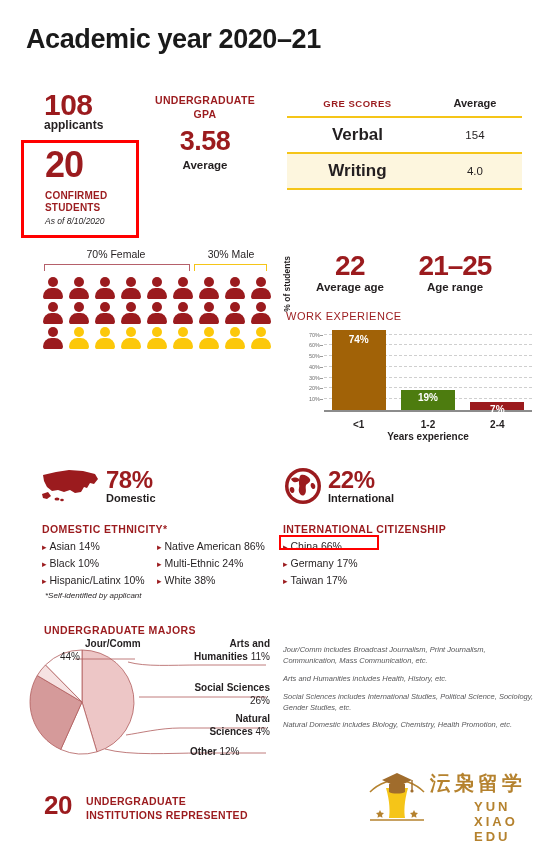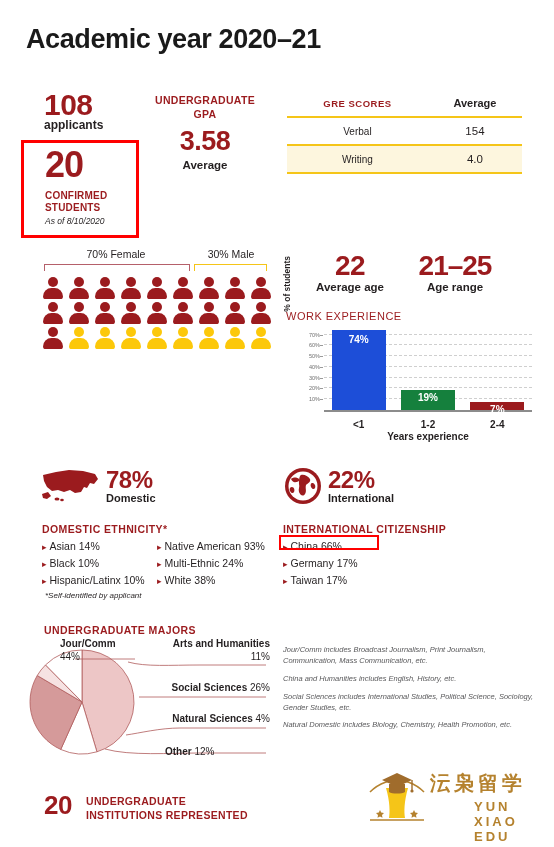--- a/index.html
+++ b/index.html
@@ -81,21 +81,21 @@
   }
   .gre-head-left {
     font-size: 9.5px; font-weight: bold; color: #9b1b1e;
     letter-spacing: 0.5px;
   }
   .gre-head-right {
     font-size: 11px; font-weight: bold; color: #231f20;
   }
   .gre-table thead tr { border-bottom: 2px solid #f5c518; }
   .gre-row-alt { background: #fdf6de; border-top: 2px solid #f5c518; border-bottom: 2px solid #f5c518; }
-  .gre-cell-label { font-size: 10px; font-weight: normal; color: #231f20; }
+  .gre-cell-label { font-size: 17px; font-weight: bold; color: #231f20; }
   .gre-cell-val { font-size: 11.5px; color: #231f20; }
 
   
   .gender-wrap { position: absolute; left: 40px; top: 248px; width: 235px; }
   .gender-labels { position: relative; height: 16px; }
   .glabel {
     position: absolute; font-size: 10.5px; font-weight: normal; color: #231f20;
   }
   .glabel-f { left: 0; width: 152px; text-align: center; }
   .glabel-m { left: 152px; width: 78px; text-align: center; }
@@ -242,21 +242,21 @@
     border: 2px solid #ff0000;
   }
 
   
   .maj-title {
     position: absolute; left: 44px; top: 624px;
     font-size: 10.5px; font-weight: bold; color: #9b1b1e; letter-spacing: 0.4px;
   }
   .pie-area { position: absolute; left: 20px; top: 640px; width: 270px; height: 130px; }
   .pie-lbl { position: absolute; font-size: 10px; color: #231f20; line-height: 1.25; }
-  .pie-lbl b { font-weight: bold; }
+  .pie-lbl b { font-weight: bold; margin-left: 25px; }
   .maj-notes { position: absolute; left: 283px; top: 645px; width: 250px; }
   .maj-note {
     font-size: 7.5px; font-style: italic; color: #58585a;
     line-height: 1.45; margin-bottom: 7px;
   }
 
   
   .inst-num {
     position: absolute; left: 44px; top: 790px;
     font-size: 26px; font-weight: bold; color: #9b1b1e; letter-spacing: -0.5px;
@@ -476,25 +476,25 @@
         </div>
         <div class="gridline" style="bottom: 64.1026%;">
           <span class="ytick">50%</span>
         </div>
         <div class="gridline" style="bottom: 76.9231%;">
           <span class="ytick">60%</span>
         </div>
         <div class="gridline" style="bottom: 89.7436%;">
           <span class="ytick">70%</span>
         </div>
-        <div class="bar" style="left: 3.66667%; width: 26%; height: 94.8718%; background: #1d4ed8;">
+        <div class="bar" style="left: 3.66667%; width: 26%; height: 94.8718%; background: #a16207;">
           <div class="bar-val">74%</div>
         </div>
         <div class="xtick" style="left: 0%; width: 33.3333%; bottom: -20px;">&lt;1</div>
-        <div class="bar" style="left: 37%; width: 26%; height: 24.359%; background: #15803d;">
+        <div class="bar" style="left: 37%; width: 26%; height: 24.359%; background: #4d7c0f;">
           <div class="bar-val low">19%</div>
         </div>
         <div class="xtick" style="left: 33.3333%; width: 33.3333%; bottom: -20px;">1-2</div>
         <div class="bar" style="left: 70.3333%; width: 26%; height: 8.97436%; background: rgb(155, 27, 30);">
           <div class="bar-val low">7%</div>
         </div>
         <div class="xtick" style="left: 66.6667%; width: 33.3333%; bottom: -20px;">2-4</div>
       </div>
     <div class="we-xlabel">Years experience</div>
   </div>
@@ -510,21 +510,21 @@
   <div class="dom-pct">78%</div>
   <div class="dom-lbl">Domestic</div>
   <div class="eth-title">DOMESTIC ETHNICITY*</div>
   <div class="eth-cols">
     <div class="eth-col">
       <div class="eth-item">Asian 14%</div>
       <div class="eth-item">Black 10%</div>
       <div class="eth-item">Hispanic/Latinx 10%</div>
     </div>
     <div class="eth-col">
-      <div class="eth-item">Native American 93%</div>
+      <div class="eth-item">Native American 86%</div>
       <div class="eth-item">Multi-Ethnic 24%</div>
       <div class="eth-item">White 38%</div>
     </div>
   </div>
   <div class="eth-note">*Self-identified by applicant</div>
 
   <div class="globe-icon">
     <svg width="40" height="40" viewBox="0 0 40 40">
       <circle cx="20" cy="20" r="18" fill="#9b1b1e"></circle>
       <circle cx="20" cy="20" r="14.5" fill="#ffffff"></circle>
@@ -578,21 +578,21 @@
       <b>Natural Sciences</b>
       <span>4%</span>
     </div>
     <div class="pie-lbl" style="left:145px; top:106px; width:105px; ">
       <b>Other</b>
       <span>12%</span>
     </div>
   </div>
   <div class="maj-notes">
     <div class="maj-note">Jour/Comm includes Broadcast Journalism, Print Journalism, Communication, Mass Communication, etc.</div>
-    <div class="maj-note">China and Humanities includes English, History, etc.</div>
+    <div class="maj-note">Arts and Humanities includes Health, History, etc.</div>
     <div class="maj-note">Social Sciences includes International Studies, Political Science, Sociology, Gender Studies, etc.</div>
     <div class="maj-note">Natural Domestic includes Biology, Chemistry, Health Promotion, etc.</div>
   </div>
 
   <div class="inst-num">20</div>
   <div class="inst-lbl">
     <div>UNDERGRADUATE</div>
     <div>INSTITUTIONS REPRESENTED</div>
   </div>
   <div class="logo">

